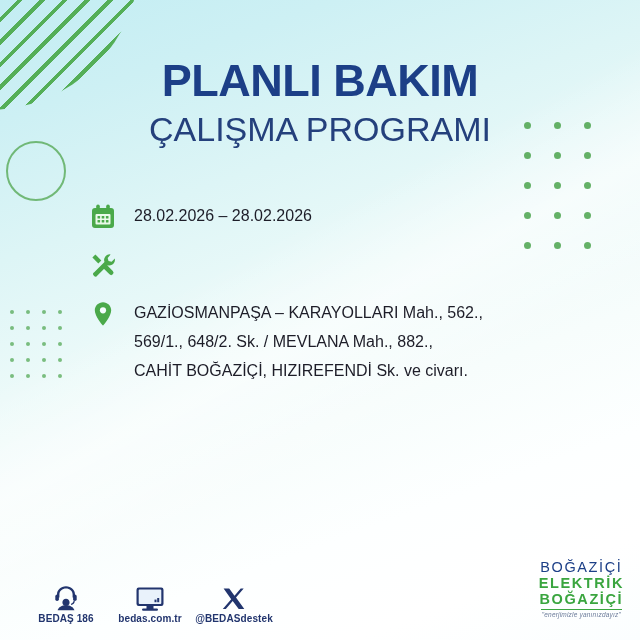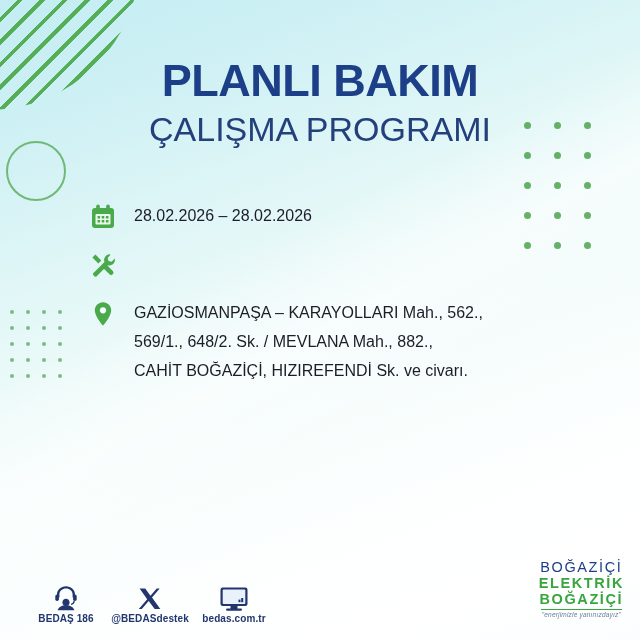--- a/index.html
+++ b/index.html
@@ -253,45 +253,45 @@
               <path d="M15 22.3c-4.2 0-7.6 2.1-8.4 4.9h16.8c-.8-2.8-4.2-4.9-8.4-4.9z"></path>
               <path d="M22.6 17.6c0 1.6-1.1 2.8-2.6 3.1v1.4c2.2-.4 3.8-2.1 3.8-4.1z"></path>
             </g>
           </svg>
         </div>
         <div class="clabel">BEDAŞ 186</div>
       </div>
 
       <div class="contact">
         <div class="cico">
-          <svg width="28" height="28" viewBox="0 0 28 28">
-            <path d="M3.6 3.5h5.6l5.3 7.2 6.2-7.2h3l-7.7 8.9 8.3 11.6h-5.6L12.7 16l-6.9 8h-3l8.4-9.7z" fill="#22356e"></path>
-          </svg>
-        </div>
-        <div class="clabel">@BEDASdestek</div>
-      </div>
-
-      <div class="contact">
-        <div class="cico">
           <svg width="32" height="30" viewBox="0 0 32 30">
             <g fill="#22356e">
               <rect x="2.5" y="4.5" width="27" height="18.5" rx="2.2"></rect>
               <rect x="12.5" y="23" width="7" height="3"></rect>
               <rect x="8" y="25.4" width="16" height="2.4" rx="1.2"></rect>
             </g>
             <rect x="4.7" y="6.6" width="22.6" height="14.3" rx="1" fill="#e9f2fb"></rect>
             <g fill="#22356e">
               <rect x="20.5" y="16.6" width="2" height="2.6"></rect>
               <rect x="23.2" y="15" width="2" height="4.2"></rect>
             </g>
           </svg>
         </div>
         <div class="clabel">bedas.com.tr</div>
       </div>
 
+      <div class="contact">
+        <div class="cico">
+          <svg width="28" height="28" viewBox="0 0 28 28">
+            <path d="M3.6 3.5h5.6l5.3 7.2 6.2-7.2h3l-7.7 8.9 8.3 11.6h-5.6L12.7 16l-6.9 8h-3l8.4-9.7z" fill="#22356e"></path>
+          </svg>
+        </div>
+        <div class="clabel">@BEDASdestek</div>
+      </div>
+
     </div>
 
     <div class="logo">
       <div class="l1">BOĞAZİÇİ</div>
       <div class="l2">ELEKTRİK</div>
       <div class="l3">BOĞAZİÇİ</div>
       <div class="lbar"></div>
       <div class="tag">"enerjimizle yanınızdayız"</div>
     </div>
 

